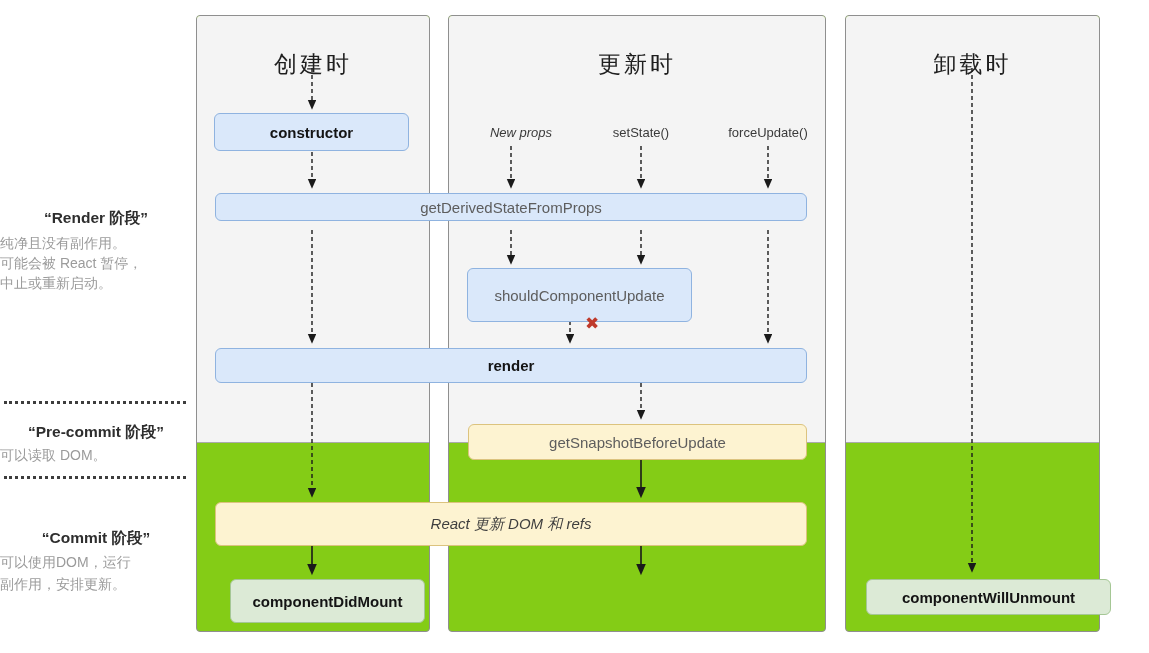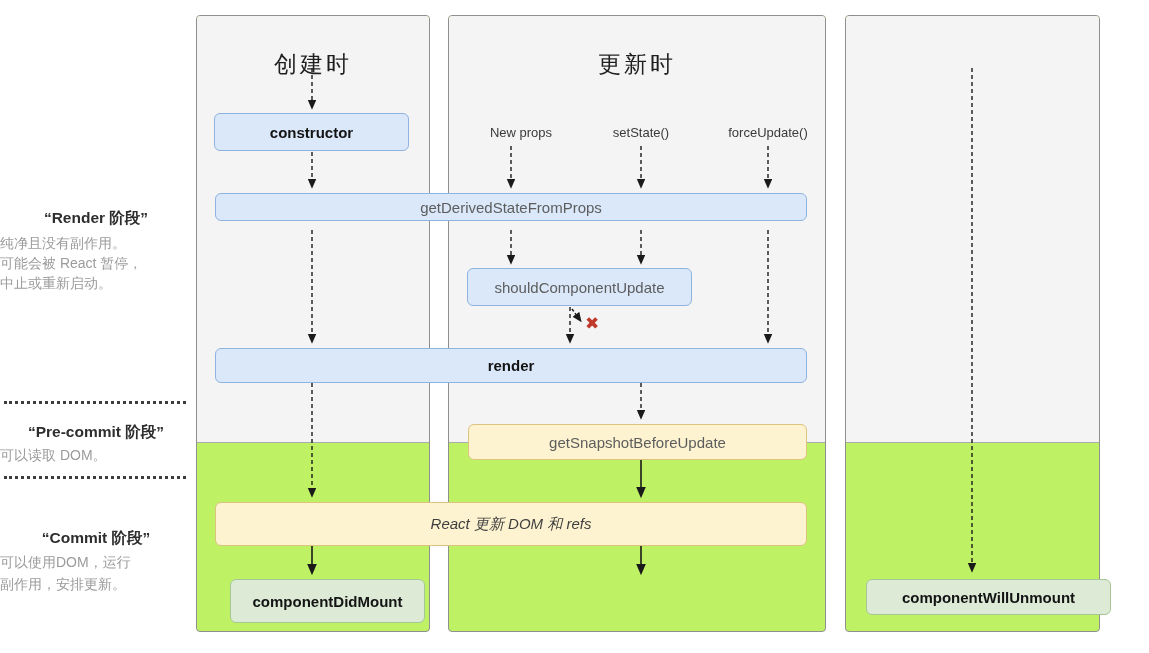--- a/index.html
+++ b/index.html
@@ -1,21 +1,21 @@
 <!DOCTYPE html>
 <html style="--blue-fill: #dae8fa; --blue-border: #8fb3e0; --yellow-fill: #fdf3d1; --yellow-border: #dcc37e; --green-fill: #dcead6; --green-border: #a5c795; --column-bg: #f4f4f4; --column-border: #8f8f8f; --muted-text: #5d5d5d; --desc-text: #9b9b9b; --cancel-red: #bf3a2b;"><head>
 <meta charset="utf-8">
 <style>
   html,body{margin:0;padding:0;background:#fff;}
   .stage{position:relative;width:1149px;height:653px;background:#fff;overflow:hidden;
          font-family:"Liberation Sans","DejaVu Sans",sans-serif;}
 
   
   .column{position:absolute;top:15px;height:617px;box-sizing:border-box;
-          border:1px solid var(--column-border,#8f8f8f);border-radius:4px;background:#bef264;z-index:0;}
+          border:1px solid var(--column-border,#8f8f8f);border-radius:4px;background:#84cc16;z-index:0;}
   .render-zone{position:absolute;left:0;right:0;top:0;height:426px;
                background:var(--column-bg,#f4f4f4);border-bottom:1px solid #ababab;
                border-radius:3px 3px 0 0;}
   .col-title{position:absolute;top:33px;left:0;right:0;text-align:center;
              font-size:23px;color:#1f1f1f;letter-spacing:3px;}
 
   
   .phase-title{position:absolute;left:0;width:192px;text-align:center;
                font-size:15.5px;color:#2e2e2e;font-weight:bold;}
   .phase-desc{position:absolute;left:0;width:192px;text-align:left;
@@ -29,21 +29,21 @@
   .box.blue{background:var(--blue-fill,#dae8fa);border:1px solid var(--blue-border,#8fb3e0);}
   .box.yellow{background:var(--yellow-fill,#fdf3d1);border:1px solid var(--yellow-border,#dcc37e);}
   .box.green{background:var(--green-fill,#dcead6);border:1px solid var(--green-border,#a5c795);}
   .box.bold{font-weight:bold;color:#141414;}
   .box.muted{color:var(--muted-text,#5d5d5d);}
   .box.italic{font-style:italic;color:#3f3f3f;}
 
   
   .trigger{position:absolute;top:125px;transform:translateX(-50%);
            font-size:13px;color:#3a3a3a;z-index:3;white-space:nowrap;}
-  .trigger.italic{}
+  .trigger.italic{font-style:italic;}
 
   .arrows{position:absolute;left:0;top:0;z-index:2;pointer-events:none;}
 
   .cancel-x{position:absolute;left:585px;top:315px;z-index:4;
             font-size:17px;font-weight:bold;color:var(--cancel-red,#bf3a2b);line-height:1;}
 </style>
 </head>
 <body>
 
 <div class="stage">
@@ -73,20 +73,21 @@
   <div class="column" style="left:196px;width:234px">
     <div class="render-zone"></div>
     <div class="col-title">创建时</div>
   </div>
   <div class="column" style="left:448px;width:378px">
     <div class="render-zone"></div>
     <div class="col-title">更新时</div>
   </div>
   <div class="column" style="left:845px;width:255px">
     <div class="render-zone"></div>
+    <div class="col-title">卸载时</div>
   </div>
 
   <div class="trigger italic" style="left:521px">New props</div>
   <div class="trigger" style="left:641px">setState()</div>
   <div class="trigger" style="left:768px">forceUpdate()</div>
 
   <svg class="arrows" width="1149" height="653" viewBox="0 0 1149 653">
     <defs>
       <marker id="ah" markerWidth="8" markerHeight="8" refX="5" refY="3" orient="auto">
         <path d="M0,0 L7,3 L0,6 Z" fill="#1a1a1a"></path>
@@ -115,20 +116,20 @@
     <line x1="641" y1="460" x2="641" y2="495" stroke="#1a1a1a" stroke-width="1.6" marker-end="url(#ah)"></line>
     <line x1="641" y1="538" x2="641" y2="572" stroke="#1a1a1a" stroke-width="1.6" marker-end="url(#ah)"></line>
 
     <line x1="972" y1="68" x2="972" y2="570" stroke="#1a1a1a" stroke-width="1.4" stroke-dasharray="4 3" marker-end="url(#ah)"></line>
   </svg>
 
   <div class="cancel-x">✖</div>
 
   <div class="box blue bold" style="left:214px;top:113px;width:195px;height:38px">constructor</div>
   <div class="box blue muted" style="left:215px;top:193px;width:592px;height:28px">getDerivedStateFromProps</div>
-  <div class="box blue muted" style="left:467px;top:268px;width:225px;height:38px">shouldComponentUpdate</div>
+  <div class="box blue muted" style="left:467px;top:268px;width:225px;height:54px">shouldComponentUpdate</div>
   <div class="box blue bold" style="left:215px;top:348px;width:592px;height:35px">render</div>
   <div class="box yellow muted" style="left:468px;top:424px;width:339px;height:36px">getSnapshotBeforeUpdate</div>
   <div class="box yellow italic" style="left:215px;top:502px;width:592px;height:44px">React 更新 DOM 和 refs</div>
   <div class="box green bold" style="left:230px;top:579px;width:195px;height:44px">componentDidMount</div>
   <div class="box green bold" style="left:866px;top:579px;width:245px;height:36px">componentWillUnmount</div>
 
 </div>
 
 </body></html>

